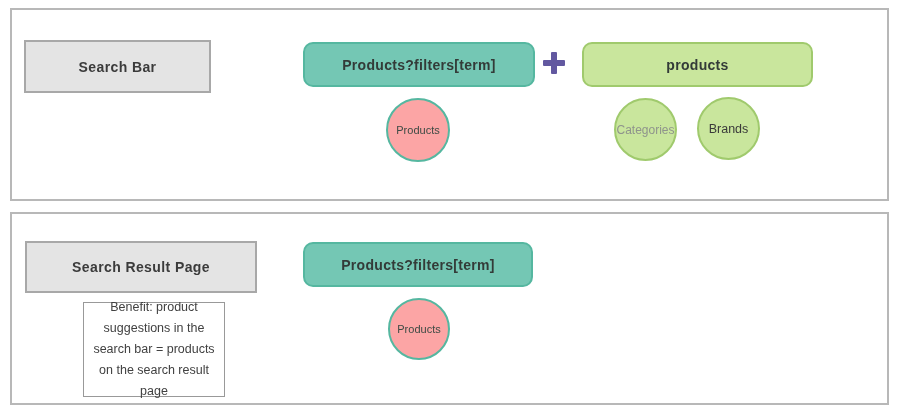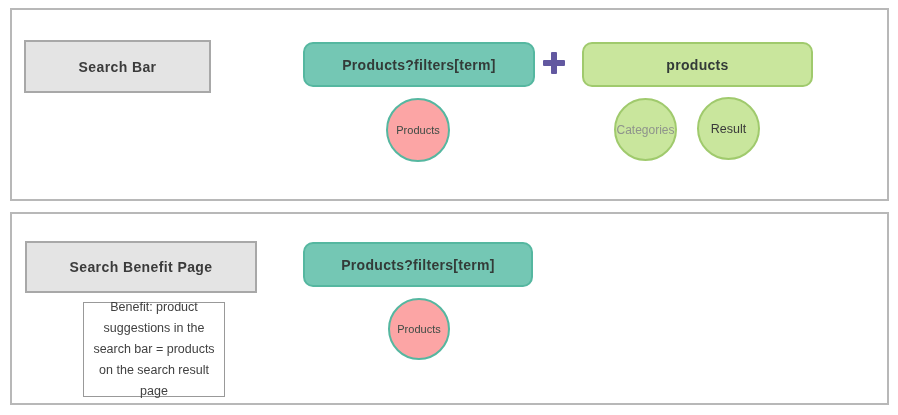--- a/index.html
+++ b/index.html
@@ -136,25 +136,25 @@
 
   <section class="panel" id="panel-top">
     <div class="label-box">
       <span>Search Bar</span>
     </div>
     <div class="pill teal">Products?filters[term]</div>
     <span class="plus"></span>
     <div class="pill green">products</div>
     <div class="circle teal-c">Products</div>
     <div class="circle green-c categories">Categories</div>
-    <div class="circle green-c brands">Result</div>
+    <div class="circle green-c brands">Brands</div>
   </section>
 
   <section class="panel" id="panel-bottom">
     <div class="label-box">
-      <span>Search Benefit Page</span>
+      <span>Search Result Page</span>
     </div>
     <div class="benefit-box">Benefit: product suggestions in the search bar = products on the search result page</div>
     <div class="pill teal">Products?filters[term]</div>
     <div class="circle teal-c">Products</div>
   </section>
 
 </div>
 
 </body></html>

